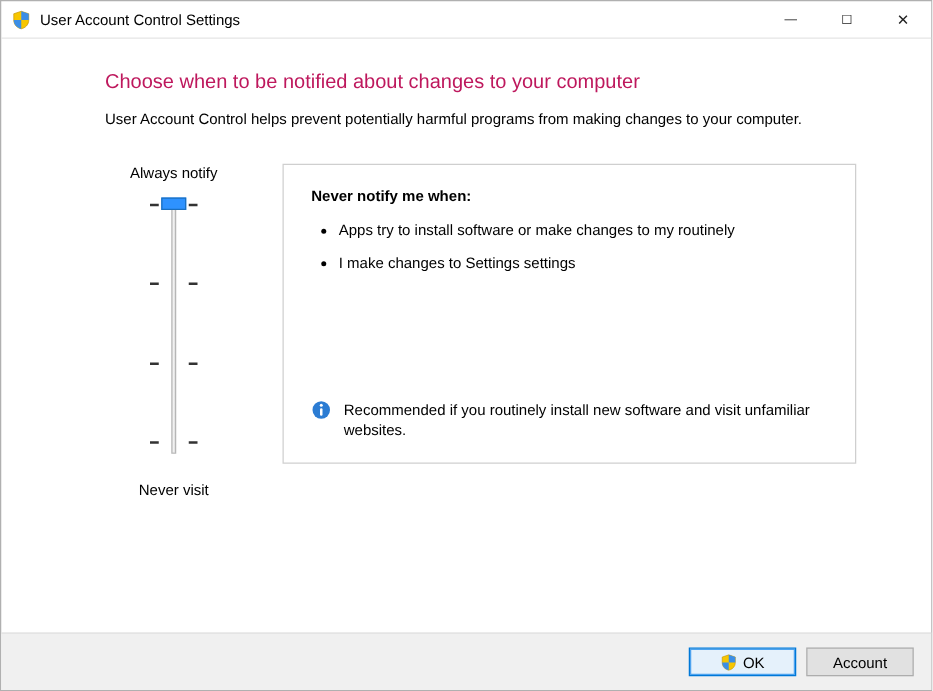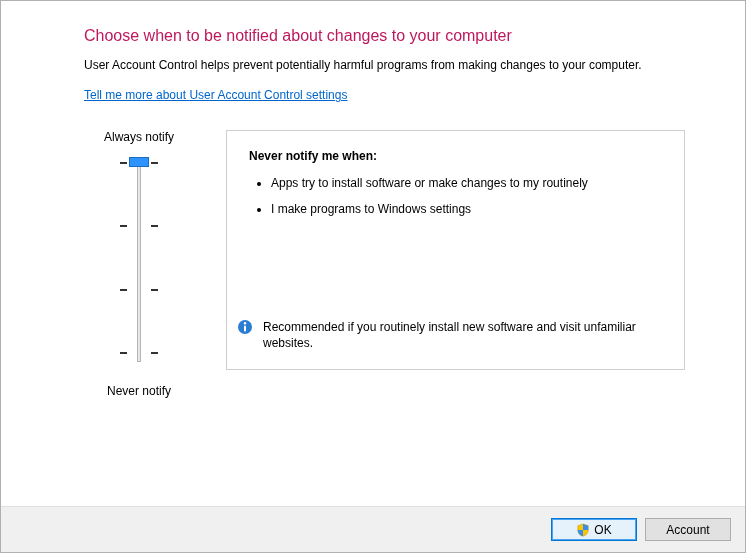--- a/index.html
+++ b/index.html
@@ -50,21 +50,21 @@
     .heading {
       color: #be185d;
       font-size: 16px;
       font-weight: 400;
       margin-bottom: 12px;
     }
     .subtext {
       font-size: 12px;
       color: #000;
       line-height: 1.35;
-      margin-bottom: 15px;
+      margin-bottom: 1px;
     }
     .link {
       color: #0066cc;
       text-decoration: underline;
       cursor: pointer;
       font-size: 12px;
     }
     .main-row {
       display: flex;
       margin-top: 28px;
@@ -120,21 +120,21 @@
       border: 1px solid #cfcfcf;
       padding: 18px 22px 14px 22px;
       height: 240px;
       position: relative;
     }
     .panel-title { font-weight: 700; font-size: 12px; margin-bottom: 12px; }
     .bullets { list-style: disc; padding-left: 22px; }
     .bullets li { font-size: 12px; margin-bottom: 10px; line-height: 1.35; padding-right:10px; }
     .recommend {
       position: absolute;
-      left: 10px; right: 22px; bottom: 18px;
+      left: 22px; right: 22px; bottom: 18px;
       display: flex; gap: 10px;
       font-size: 12px;
       line-height: 1.35;
     }
     .info-icon {
       width: 16px; height: 16px;
       flex-shrink: 0;
     }
     .footer {
       border-top: 1px solid #dfdfdf;
@@ -161,45 +161,59 @@
       border: 1px solid #0078d7;
       box-shadow: inset 0 0 0 1px #4da3ef;
       background: #e5f1fb;
     }
     .shield-sm { width:14px; height:14px; }
   </style>
 </head>
 <body>
 
 <div class="window">
+  <div class="titlebar">
+    <span class="shield">
+      <svg viewBox="0 0 16 16">
+          <path d="M8 1 L14 3 V8 C14 12 11 14.5 8 15 C5 14.5 2 12 2 8 V3 Z" fill="#f7c600" stroke="#c09000" stroke-width="0.5"></path>
+          <path d="M8 1 L14 3 V8 L8 8 Z" fill="#3b8ee6"></path>
+          <path d="M8 8 L8 15 C5 14.5 2 12 2 8 Z" fill="#3b8ee6"></path>
+        </svg>
+    </span>
+    <span class="title">User Account Control Settings</span>
+    <div class="win-btns">
+      <div class="win-btn">—</div>
+      <div class="win-btn">☐</div>
+      <div class="win-btn close">✕</div>
+    </div>
+  </div>
 
   <div class="content">
     <div class="heading">Choose when to be notified about changes to your computer</div>
     <div class="subtext">User Account Control helps prevent potentially harmful programs from making changes to your computer.</div>
-    <a class="link">Tell me more about User Account Control settings</a>
 
     <div class="main-row">
       <div class="slider-col">
         <div class="slider-label">Always notify</div>
         <div class="slider-box">
           <div class="track"></div>
           <div class="tick" style="top:10px"></div>
           <div class="tick" style="top:73px"></div>
           <div class="tick" style="top:137px"></div>
           <div class="tick" style="top:200px"></div>
           <div class="thumb"></div>
         </div>
-        <div class="slider-label bottom">Never notify</div>
+        <div class="slider-label bottom">Never visit</div>
       </div>
 
       <div class="panel">
         <div class="panel-title">Never notify me when:</div>
         <ul class="bullets">
           <li>Apps try to install software or make changes to my routinely</li>
-          <li>I make programs to Windows settings</li>
+          <li>I make changes to Settings settings</li>
         </ul>
         <div class="recommend">
           <span class="info-icon">
             <svg viewBox="0 0 16 16">
                 <circle cx="8" cy="8" r="7" fill="#2b7cd3"></circle>
                 <rect x="7" y="6.5" width="2" height="6" fill="#fff" rx="1"></rect>
                 <circle cx="8" cy="4.2" r="1.2" fill="#fff"></circle>
               </svg>
           </span>
           <span>Recommended if you routinely install new software and visit unfamiliar websites.</span>

